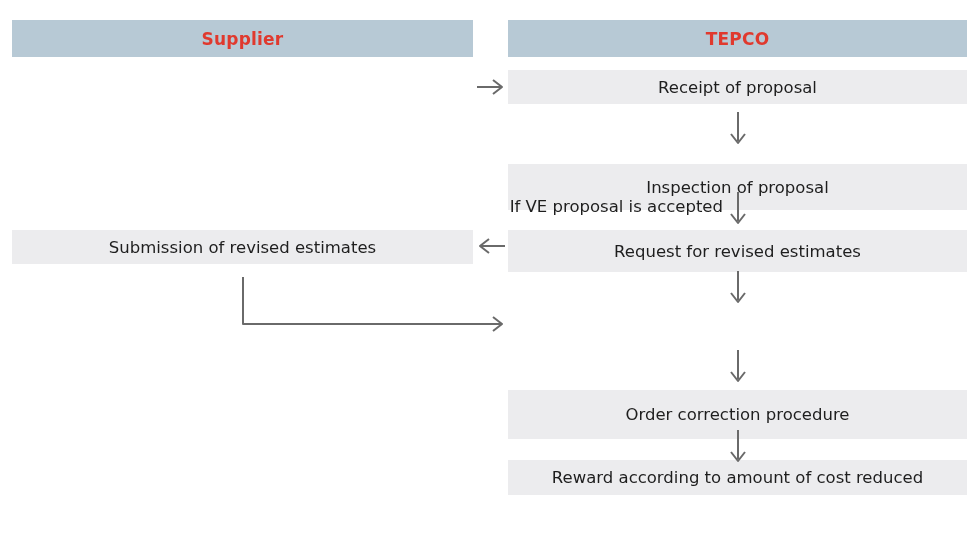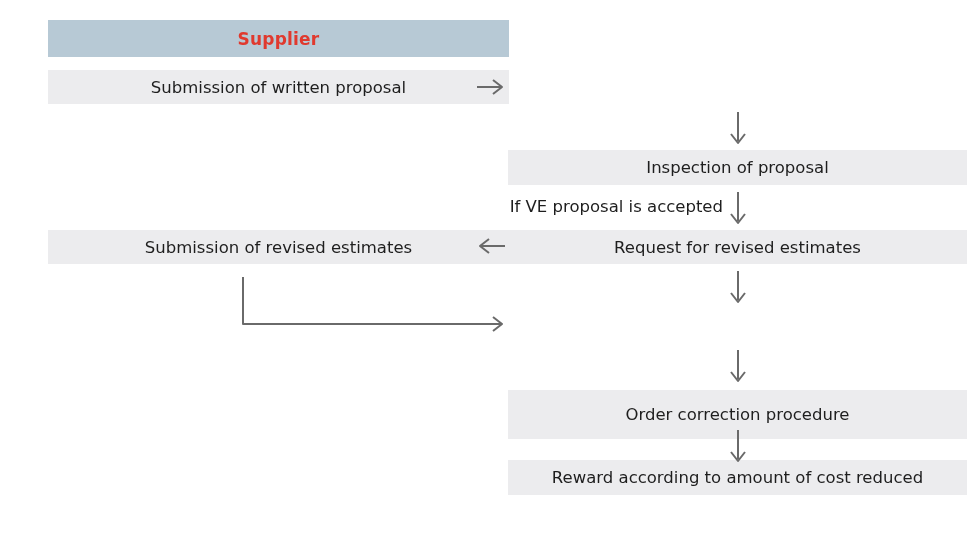--- a/index.html
+++ b/index.html
@@ -31,21 +31,21 @@
   .box {
     position: absolute;
     background: var(--box-bg, #ececee);
     color: var(--box-text, #1e1e1e);
     font-size: 16.5px;
     display: flex;
     align-items: center;
     justify-content: center;
     white-space: nowrap;
   }
-  .col-sup { left: 12px;  width: 461px; margin-left: 36px; }
+  .col-sup { left: 12px;  width: 461px; }
   .col-tep { left: 508px; width: 459px; }
   .note {
     position: absolute;
     left: 508px;
     top: 197px;
     width: 215px;
     text-align: right;
     font-size: 16.5px;
     color: var(--box-text, #1e1e1e);
     white-space: nowrap;
@@ -62,26 +62,27 @@
     stroke-width: 2;
     stroke-linejoin: round;
   }
 </style>
 </head>
 <body>
 
 <div class="canvas">
 
   <div class="hdr col-sup">Supplier</div>
+  <div class="hdr col-tep">TEPCO</div>
 
-  <div class="box col-sup" style="top:70px;height:34px">Submission of written proposal</div>
   <div class="box col-sup" style="top:230px;height:34px">Submission of revised estimates</div>
 
-  <div class="box col-tep" style="top:150px;height:35px">Inspection of proposal</div>
-  <div class="box col-tep" style="top:230px;height:34px">Request for revised estimates</div>
+  <div class="box col-tep" style="top:70px;height:34px">Receipt of proposal</div>
+  <div class="box col-tep" style="top:164px;height:46px">Inspection of proposal</div>
+  <div class="box col-tep" style="top:230px;height:42px">Request for revised estimates</div>
   <div class="box col-tep" style="top:390px;height:49px">Order correction procedure</div>
   <div class="box col-tep" style="top:460px;height:35px">Reward according to amount of cost reduced</div>
 
   <div class="note">If VE proposal is accepted</div>
 
   <svg class="arrows" width="980" height="535" viewBox="0 0 980 535">
     <path class="arrow" d="M477,87 H501 M493,80 L502,87 L493,94"></path>
     <path class="arrow" d="M738,112 V141 M731,134 L738,143 L745,134"></path>
     <path class="arrow" d="M738,192 V221 M731,214 L738,223 L745,214"></path>
     <path class="arrow" d="M505,246 H481 M489,239 L480,246 L489,253"></path>

